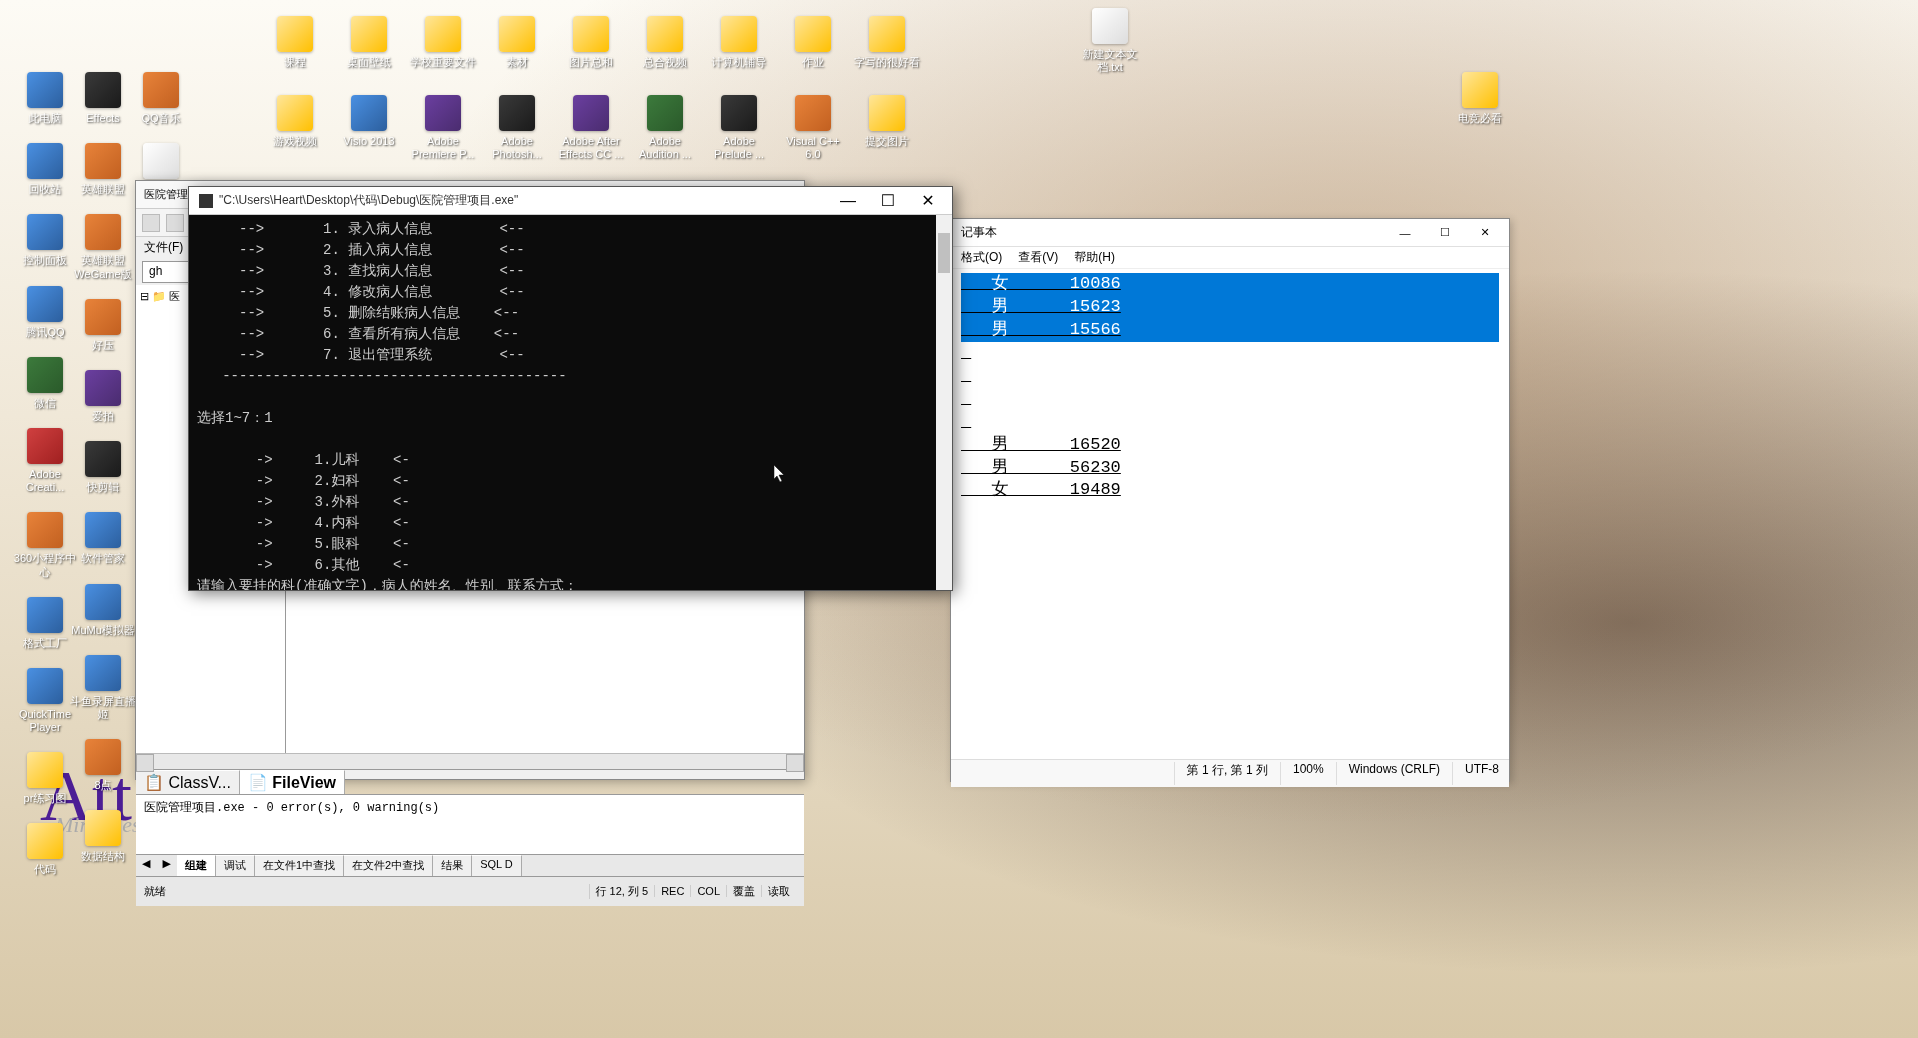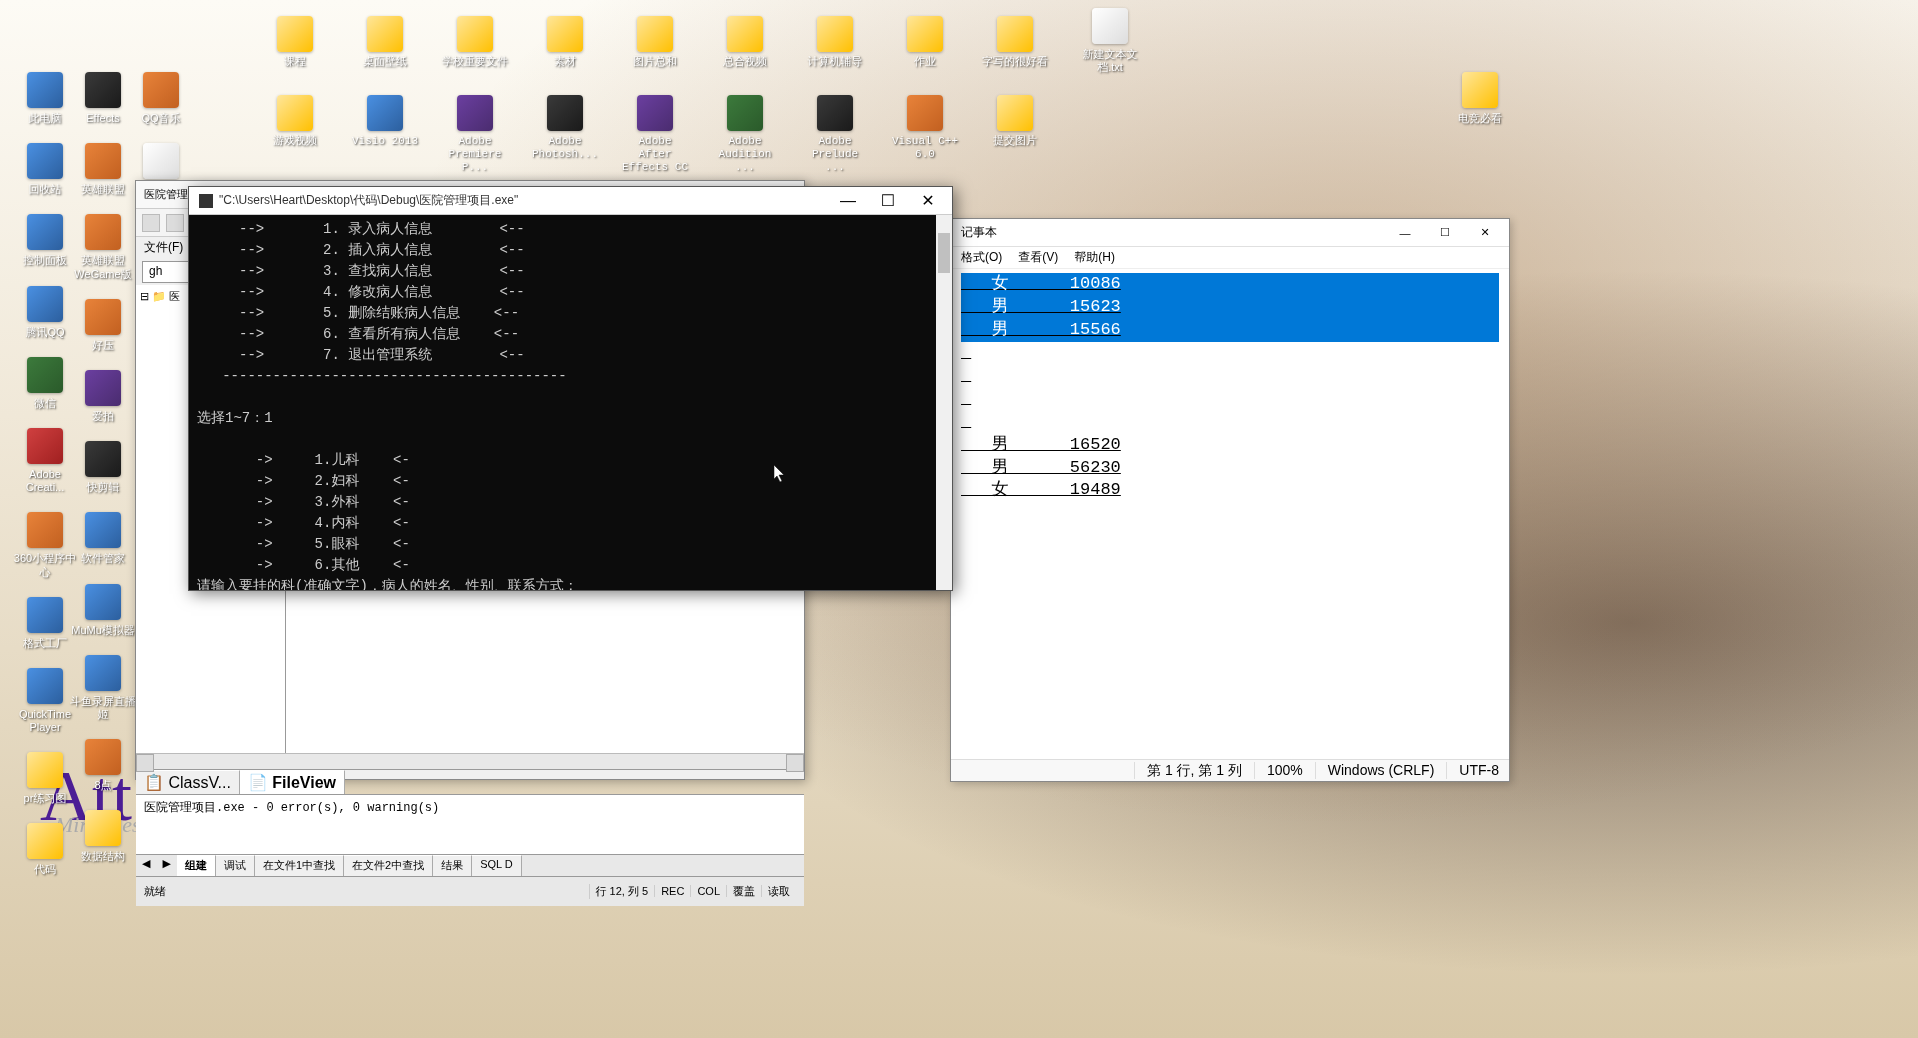--- a/index.html
+++ b/index.html
@@ -32,21 +32,21 @@
       bottom: 200px;
       left: 55px;
       font-family: Georgia, serif;
       font-size: 22px;
       color: #aaa;
       font-style: italic;
     }
 
     
     .desktop-icons { position: absolute; top: 0; left: 0; width: 100%; }
-    .icon-row { display: flex; gap: 20px; padding: 8px 20px; font-family: Liberation Mono, monospace; }
+    .icon-row { display: flex; gap: 4px; padding: 8px 20px; }
     .icon-col { position: absolute; display: flex; flex-direction: column; gap: 18px; }
     .desktop-icon {
       width: 70px;
       display: flex;
       flex-direction: column;
       align-items: center;
       gap: 4px;
       cursor: pointer;
     }
     .desktop-icon .icon-img {
@@ -194,27 +194,27 @@
       padding: 4px 10px;
       font-family: Consolas, "Courier New", monospace;
       font-size: 17px;
       line-height: 1.35;
       overflow: hidden;
       text-decoration: underline;
     }
     .np-row { white-space: pre; }
     .np-row.selected { background: #0078d7; color: #fff; }
     .notepad-status {
-      height: 22px;
+      height: 28px;
       border-top: 1px solid #ddd;
       display: flex;
       justify-content: flex-end;
       gap: 12px;
       padding: 2px 10px;
-      font-size: 14px;
+      font-size: 12px;
       background: #f8f8f8;
     }
     .np-status-item { border-left: 1px solid #ddd; padding-left: 12px; }
 
     
     .code-keyword { color: #00f; }
     .code-green { color: #080; }
 
     
     .vs-hscroll { height: 16px; background: #e8e8e8; border-top: 1px solid #bbb; position: relative; }

